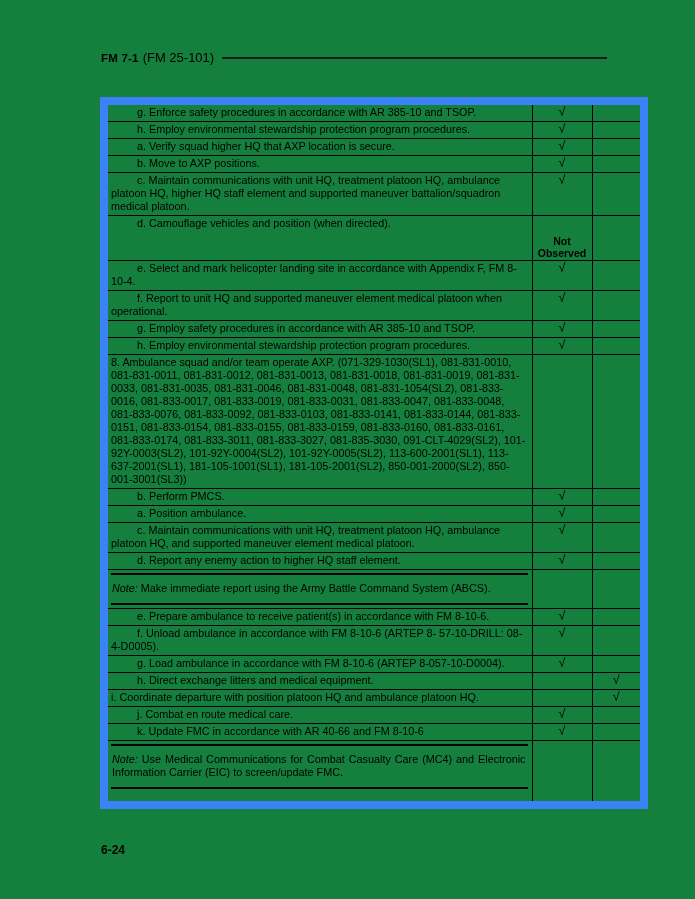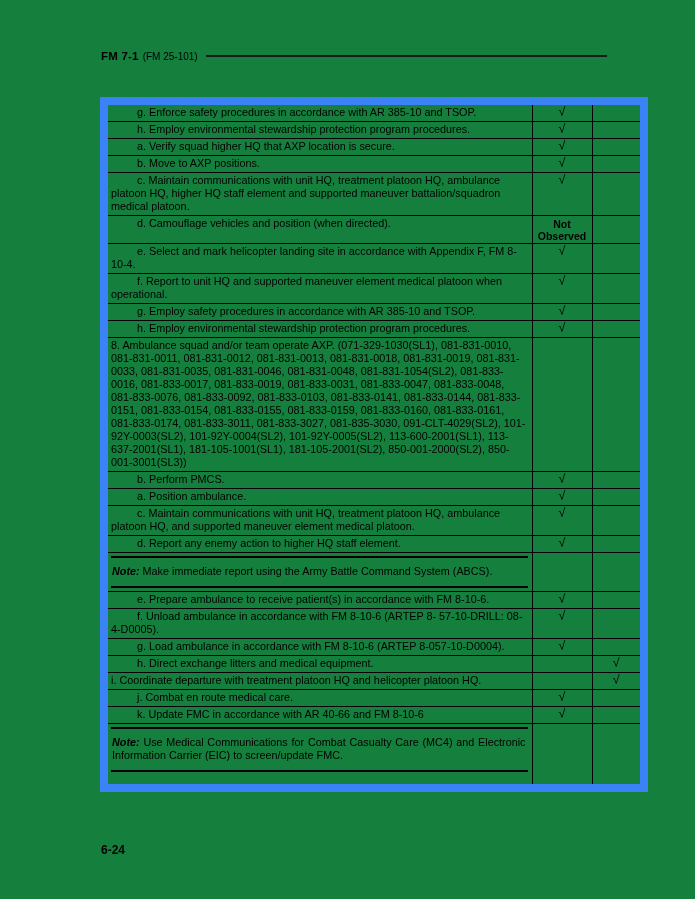--- a/index.html
+++ b/index.html
@@ -27,21 +27,21 @@
     display: flex;
     align-items: center;
   }
   .doc-code {
     font-weight: bold;
     font-size: 11.5px;
     letter-spacing: 0.2px;
     white-space: nowrap;
   }
   .doc-ref {
-    font-size: 10px;
+    font-size: 13px;
     margin-left: 4px;
     white-space: nowrap;
   }
   .header-rule {
     flex: 1;
     height: 2px;
     background: #1a1a1a;
     margin-left: 8px;
     margin-right: 33px;
   }
@@ -70,36 +70,36 @@
   td.mark-cell {
     text-align: center;
     padding-top: 1px;
     font-size: 12.5px;
     line-height: 13px;
   }
   .not-observed {
     font-weight: bold;
     font-size: 10.5px;
     line-height: 12px;
-    padding-top: 1px;
+    padding-top: 18px;
   }
   
   td.note-cell { padding: 2px 4px 2px 3px; }
   .note-box {
     border-top: 2px solid #000;
     border-bottom: 2px solid #000;
     padding: 7px 2px 8px 1px;
     margin: 1px 0 1px 0;
     text-align: justify;
     font-size: 10.8px;
     line-height: 13px;
   }
   .note-box.note-last { margin-bottom: 10px; }
   .note-label {
-    font-weight: bold;
+    font-weight: normal;
     font-style: italic;
   }
   
   .footer {
     position: absolute;
     left: 101px;
     top: 843px;
     font-weight: bold;
     font-size: 12px;
   }
@@ -259,21 +259,21 @@
   </tr>
         <tr class="sub">
     <td class="task-cell">
             <div class="task-text">h. Direct exchange litters and medical equipment.</div>
           </td>
     <td class="mark-cell c1"></td>
     <td class="mark-cell c2">√</td>
   </tr>
         <tr class="sub flush">
     <td class="task-cell">
-            <div class="task-text">i. Coordinate departure with treatment platoon HQ and helicopter platoon HQ.</div>
+            <div class="task-text">i. Coordinate departure with position platoon HQ and ambulance platoon HQ.</div>
           </td>
     <td class="mark-cell c1"></td>
     <td class="mark-cell c2">√</td>
   </tr>
         <tr class="sub">
     <td class="task-cell">
             <div class="task-text">j. Combat en route medical care.</div>
           </td>
     <td class="mark-cell c1">√</td>
     <td class="mark-cell c2"></td>

